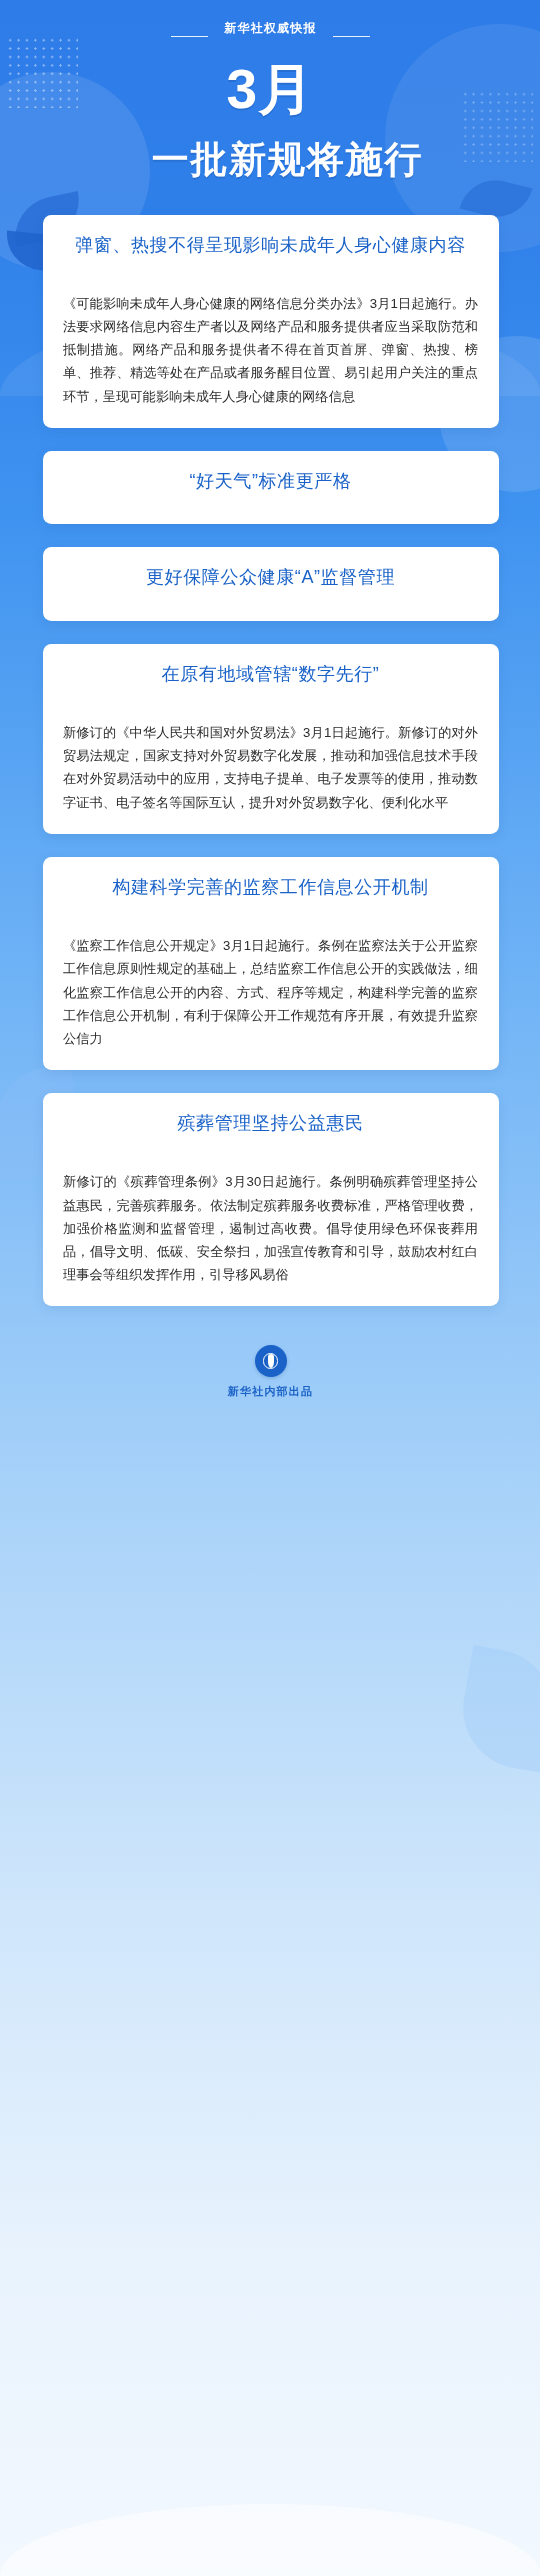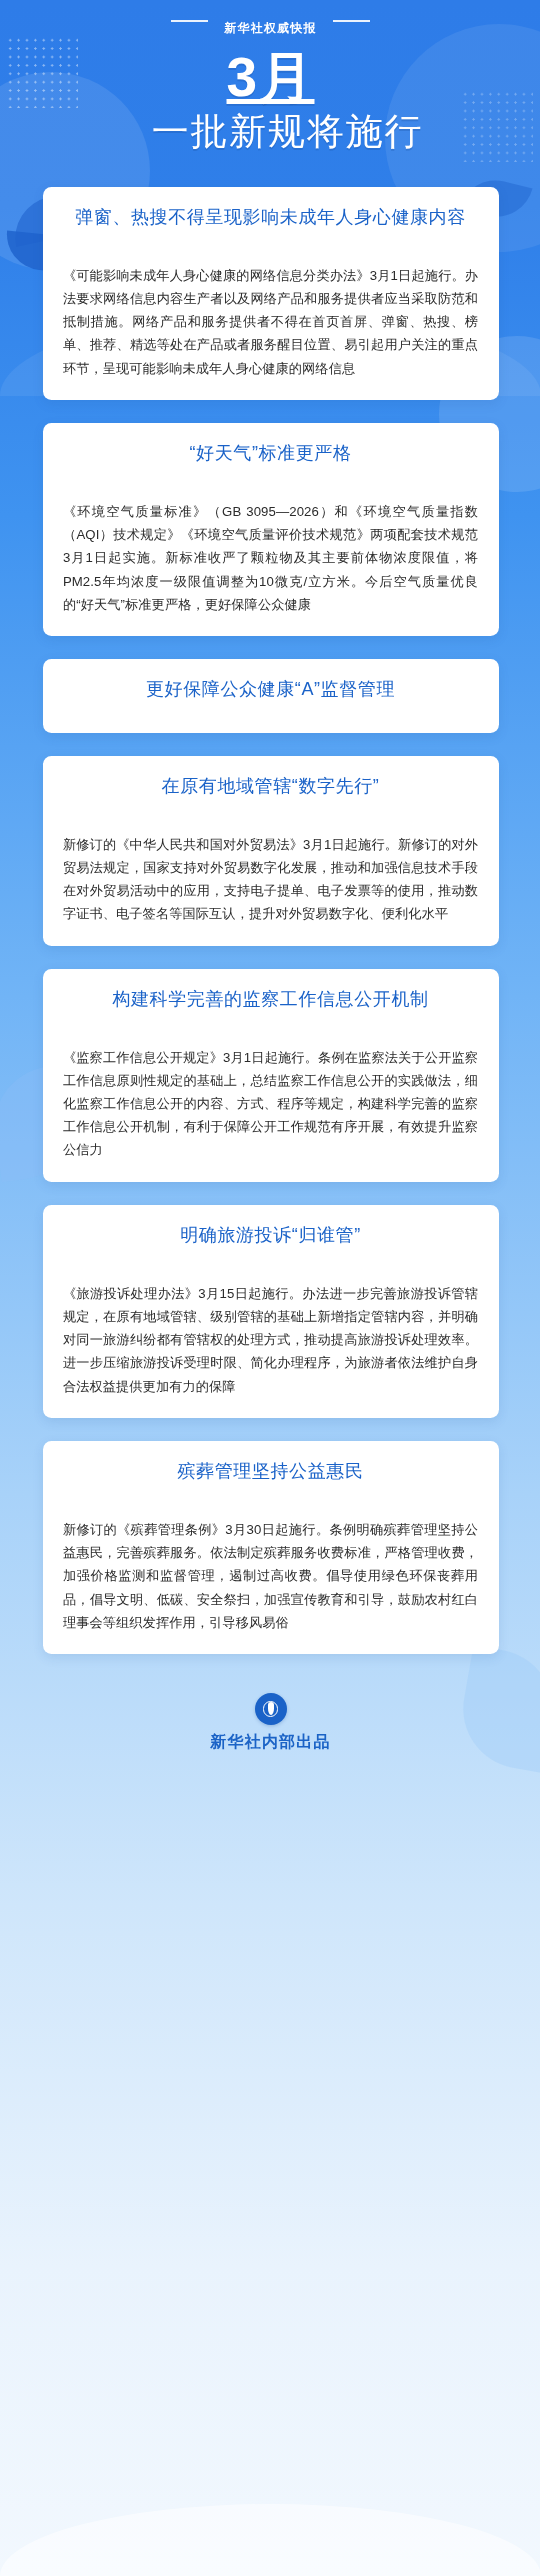--- a/index.html
+++ b/index.html
@@ -107,50 +107,49 @@
   
   .header {
     position: relative;
     z-index: 3;
     padding-top: 20.4px;
     text-align: center;
     color: #ffffff;
   }
   .kicker {
     display: flex;
-    align-items: flex-start;
+    align-items: flex-end;
     justify-content: center;
     gap: 16px;
     font-size: 12px;
     letter-spacing: 1.2px;
     font-weight: bold;
     color: #ffffff;
   }
   .kicker .rule {
     display: inline-block;
     width: 37px;
     height: 1.2px;
     background: #ffffff;
     opacity: .9;
   }
   .big-month {
-    margin-top: 13px;
+    margin-top: 25px;
     font-size: 55px;
     line-height: 1;
     font-weight: bold;
     letter-spacing: 1.2px;
     color: #ffffff;
     text-shadow: 0 1.8px 0 rgba(20,70,150,.25);
-    text-decoration: underline;
   }
   .headline {
-    margin-top: 6px;
+    margin-top: 22px;
     font-size: 37px;
     line-height: 1.12;
-    font-weight: normal;
+    font-weight: bold;
     letter-spacing: 1.8px;
     color: #ffffff;
     text-shadow: 0 1.8px 0 rgba(20,70,150,.25);
     padding-left: 34px;
   }
 
   
   .cards {
     position: relative;
     z-index: 3;
@@ -212,21 +211,21 @@
     content: "";
     position: absolute;
     left: 50%; top: 50%;
     width: 6px; height: 13.2px;
     margin: -6.6px 0 0 -3px;
     background: #ffffff;
     border-radius: 3px 3px 50% 50%;
   }
   .footer-text {
     color: #1b63c6;
-    font-size: 16px;
+    font-size: 11px;
     letter-spacing: 1.2px;
     font-weight: bold;
   }
   .footer-wave {
     position: absolute;
     left: 0; right: 0; bottom: 0;
     height: 72px;
     background: rgba(255,255,255,.55);
     border-radius: 50% 50% 0 0 / 100% 100% 0 0;
     z-index: 1;
@@ -261,41 +260,36 @@
 
   <div class="cards">
 
     <div class="card">
       <div class="card-title">弹窗、热搜不得呈现影响未成年人身心健康内容</div>
       <div class="card-body">《可能影响未成年人身心健康的网络信息分类办法》3月1日起施行。办法要求网络信息内容生产者以及网络产品和服务提供者应当采取防范和抵制措施。网络产品和服务提供者不得在首页首屏、弹窗、热搜、榜单、推荐、精选等处在产品或者服务醒目位置、易引起用户关注的重点环节，呈现可能影响未成年人身心健康的网络信息</div>
     </div>
 
     <div class="card">
       <div class="card-title">“好天气”标准更严格</div>
-      <div class="card-body">《环境空气质量标准》（GB 3095—2026）和《环境空气质量指数（AQI）技术规定》《环境空气质量评价技术规范》两项配套技术规范3月1日起实施。新标准收严了颗粒物及其主要前体物浓度限值，将PM2.5年均浓度一级限值调整为10微克/立方米。今后空气质量优良的“好天气”标准更严格，更好保障公众健康</div>
     </div>
 
     <div class="card">
       <div class="card-title">更好保障公众健康“A”监督管理</div>
     </div>
 
     <div class="card">
       <div class="card-title">在原有地域管辖“数字先行”</div>
       <div class="card-body">新修订的《中华人民共和国对外贸易法》3月1日起施行。新修订的对外贸易法规定，国家支持对外贸易数字化发展，推动和加强信息技术手段在对外贸易活动中的应用，支持电子提单、电子发票等的使用，推动数字证书、电子签名等国际互认，提升对外贸易数字化、便利化水平</div>
     </div>
 
     <div class="card">
       <div class="card-title">构建科学完善的监察工作信息公开机制</div>
       <div class="card-body">《监察工作信息公开规定》3月1日起施行。条例在监察法关于公开监察工作信息原则性规定的基础上，总结监察工作信息公开的实践做法，细化监察工作信息公开的内容、方式、程序等规定，构建科学完善的监察工作信息公开机制，有利于保障公开工作规范有序开展，有效提升监察公信力</div>
     </div>
 
-    <div class="card">
-      <div class="card-title">明确旅游投诉“归谁管”</div>
-      <div class="card-body">《旅游投诉处理办法》3月15日起施行。办法进一步完善旅游投诉管辖规定，在原有地域管辖、级别管辖的基础上新增指定管辖内容，并明确对同一旅游纠纷都有管辖权的处理方式，推动提高旅游投诉处理效率。进一步压缩旅游投诉受理时限、简化办理程序，为旅游者依法维护自身合法权益提供更加有力的保障</div>
-    </div>
 
     <div class="card">
       <div class="card-title">殡葬管理坚持公益惠民</div>
       <div class="card-body">新修订的《殡葬管理条例》3月30日起施行。条例明确殡葬管理坚持公益惠民，完善殡葬服务。依法制定殡葬服务收费标准，严格管理收费，加强价格监测和监督管理，遏制过高收费。倡导使用绿色环保丧葬用品，倡导文明、低碳、安全祭扫，加强宣传教育和引导，鼓励农村红白理事会等组织发挥作用，引导移风易俗</div>
     </div>
 
   </div>
 
   <div class="footer-wave"></div>
 

